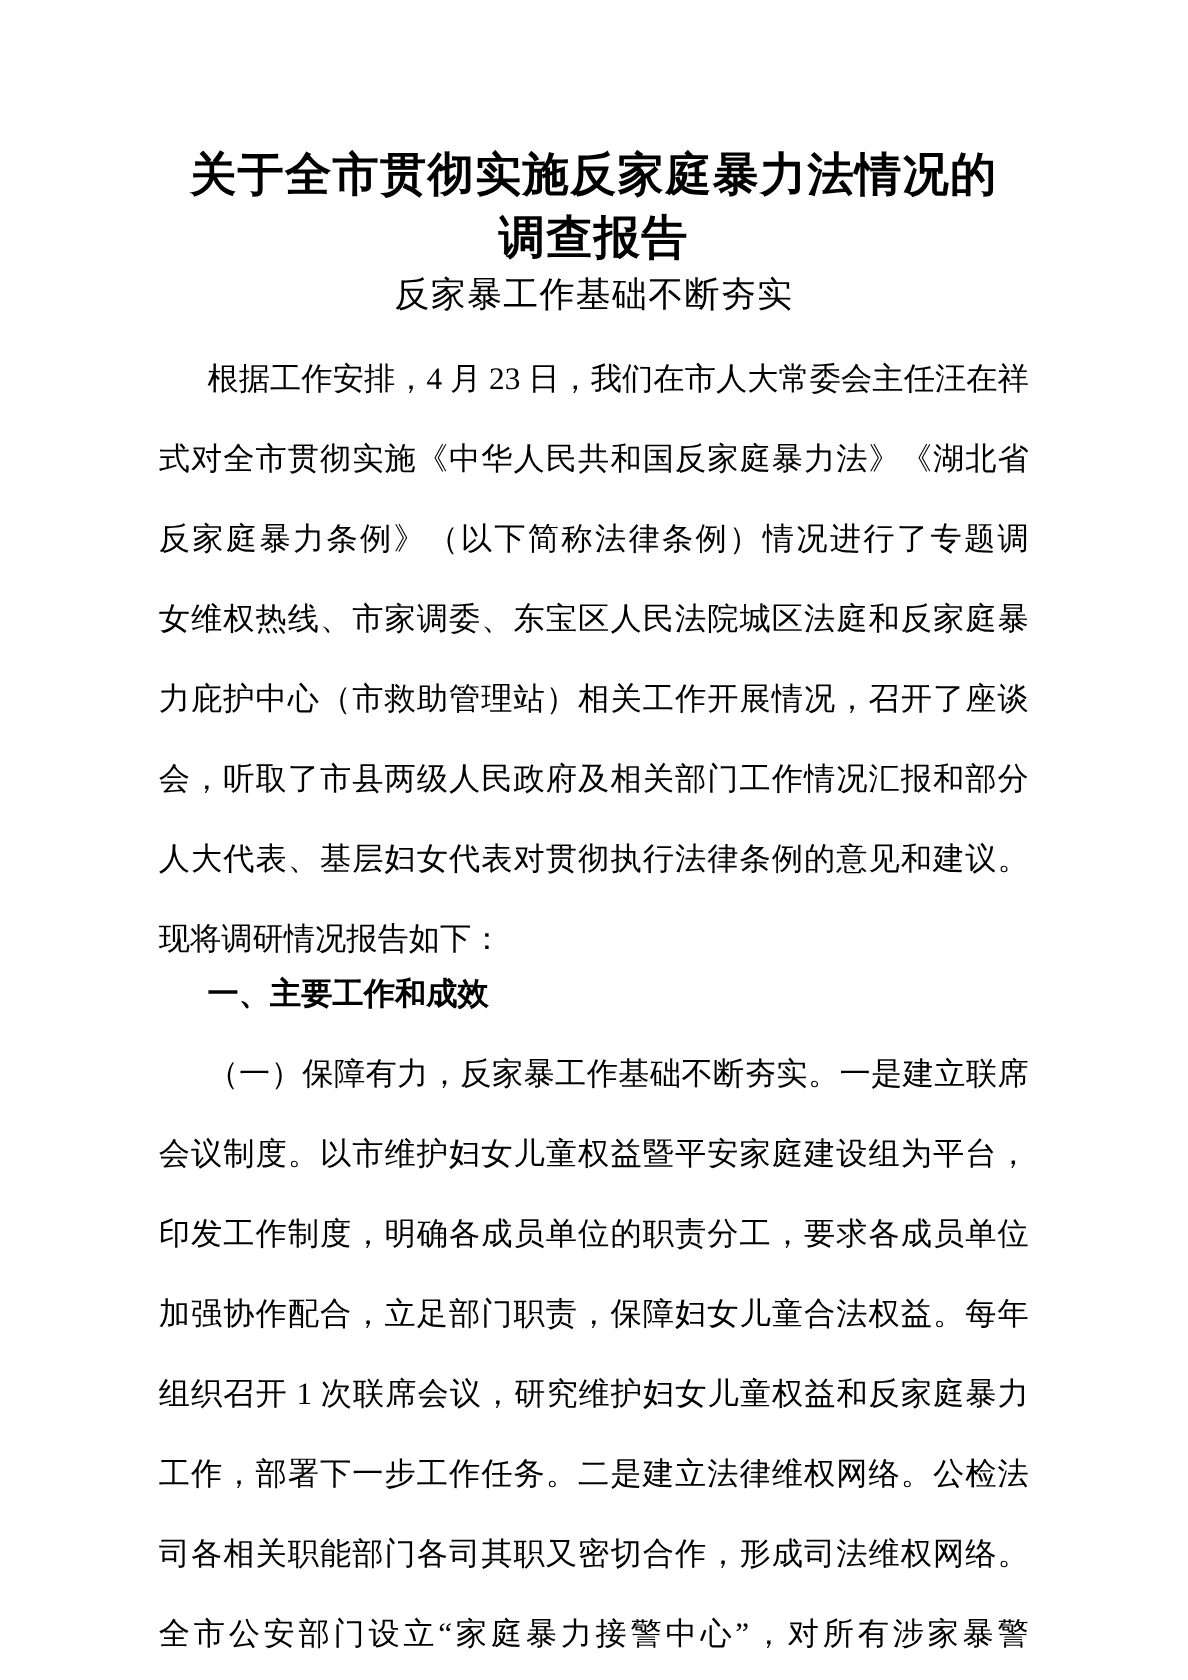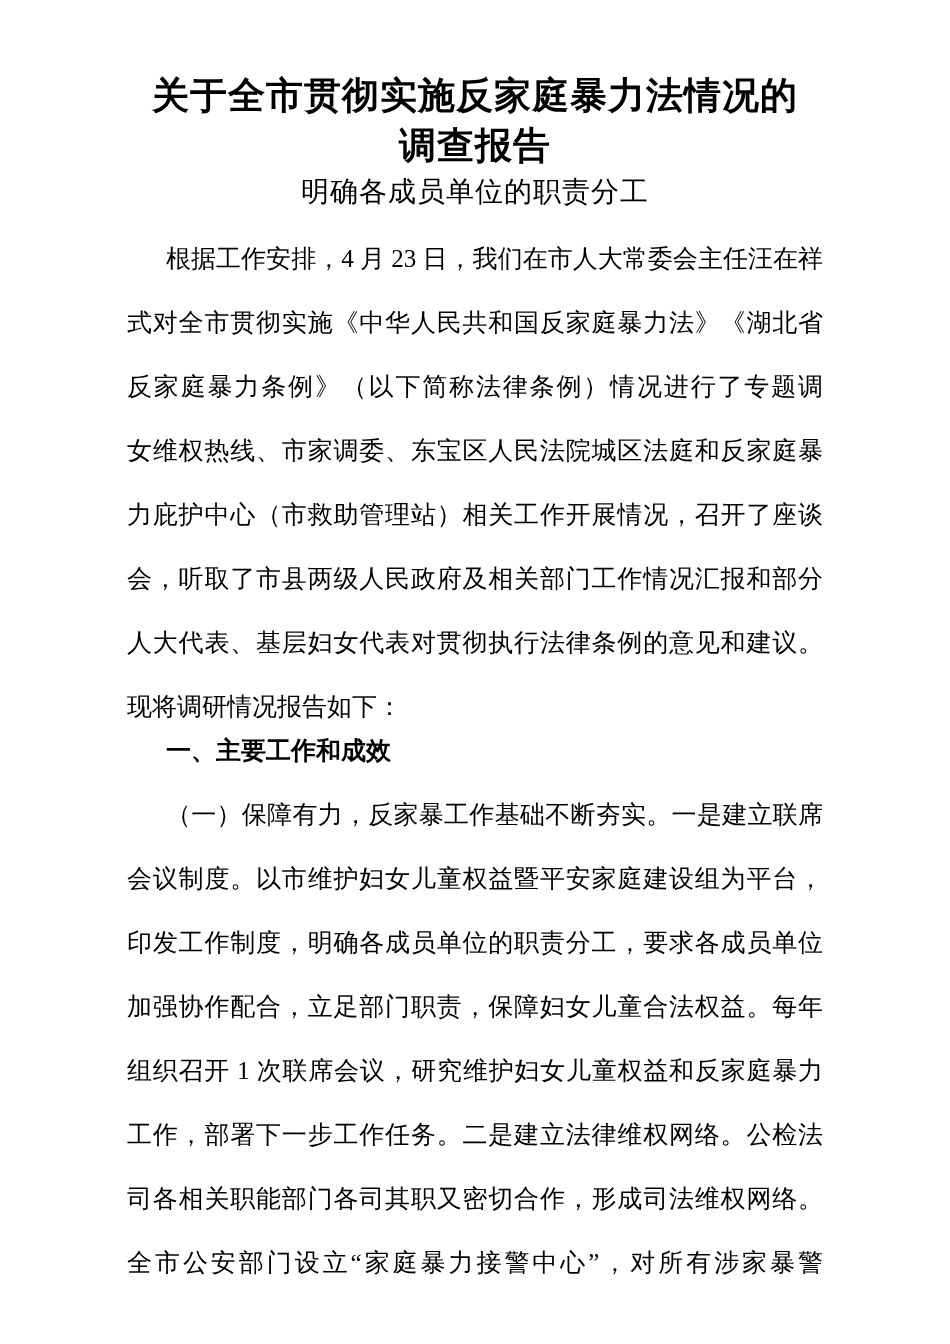--- a/index.html
+++ b/index.html
@@ -8,21 +8,21 @@
     background: #ffffff;
   }
   .page {
     position: relative;
     width: 950px;
     height: 1344px;
     background: #ffffff;
     color: #000000;
     font-family: "Liberation Serif", "DejaVu Serif", serif;
     box-sizing: border-box;
-    padding: 71px 127px 0 127px;
+    padding: 116px 127px 0 127px;
     overflow: hidden;
   }
   .title {
     margin: 0;
     text-align: center;
     font-size: 37px;
     font-weight: bold;
     line-height: 50px;
     letter-spacing: 1px;
   }
@@ -64,21 +64,21 @@
 </head>
 <body>
 
 <div class="page">
 
   <h1 class="title">
     <div class="title-line">关于全市贯彻实施反家庭暴力法情况的</div>
     <div class="title-line">调查报告</div>
   </h1>
 
-  <div class="author">明确各成员单位的职责分工</div>
+  <div class="author">反家暴工作基础不断夯实</div>
 
   <div class="doc-body">
 
     <div class="para">
         <div class="line indent">根据工作安排，4 月 23 日，我们在市人大常委会主任汪在祥</div>
         <div class="line">式对全市贯彻实施《中华人民共和国反家庭暴力法》《湖北省</div>
         <div class="line">反家庭暴力条例》（以下简称法律条例）情况进行了专题调</div>
         <div class="line">女维权热线、市家调委、东宝区人民法院城区法庭和反家庭暴</div>
         <div class="line">力庇护中心（市救助管理站）相关工作开展情况，召开了座谈</div>
         <div class="line">会，听取了市县两级人民政府及相关部门工作情况汇报和部分</div>

